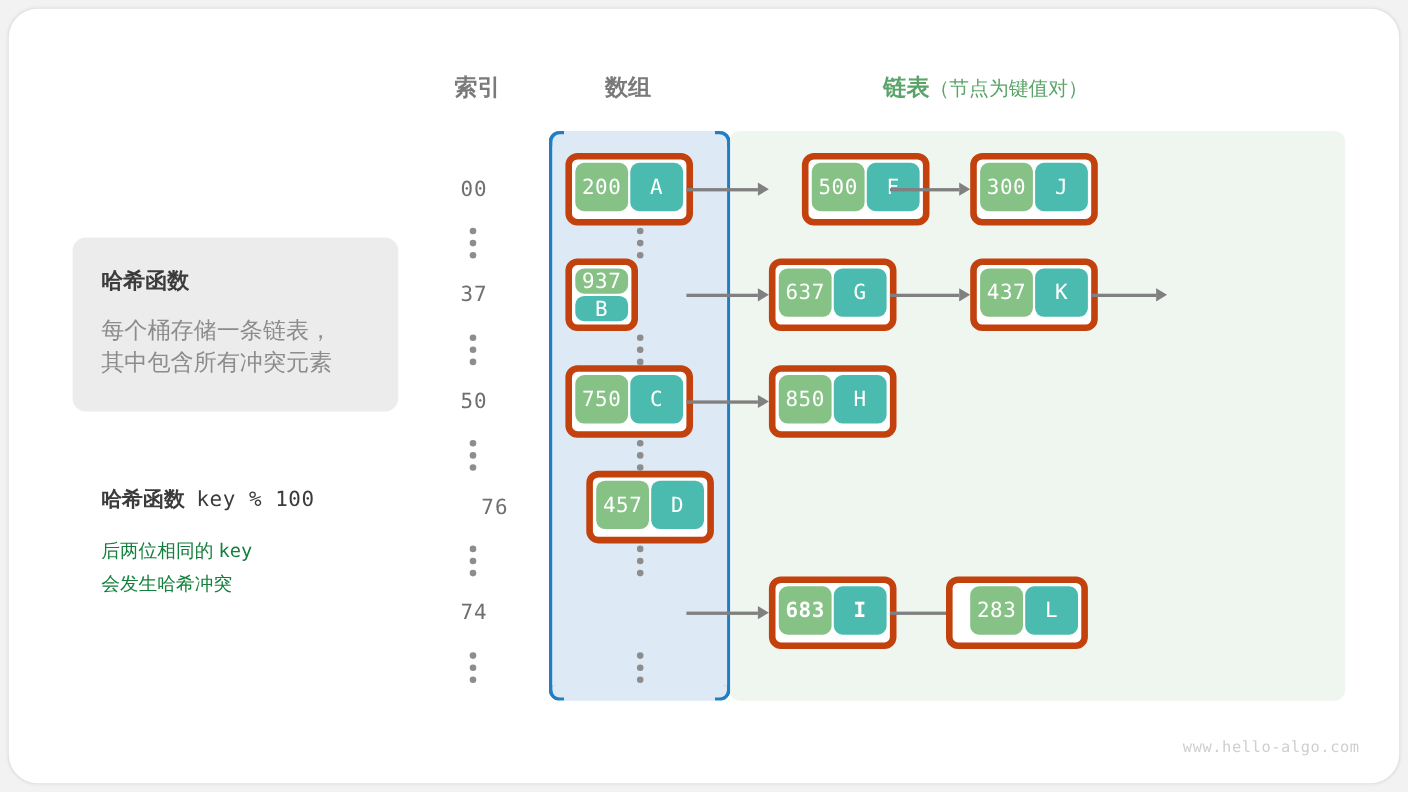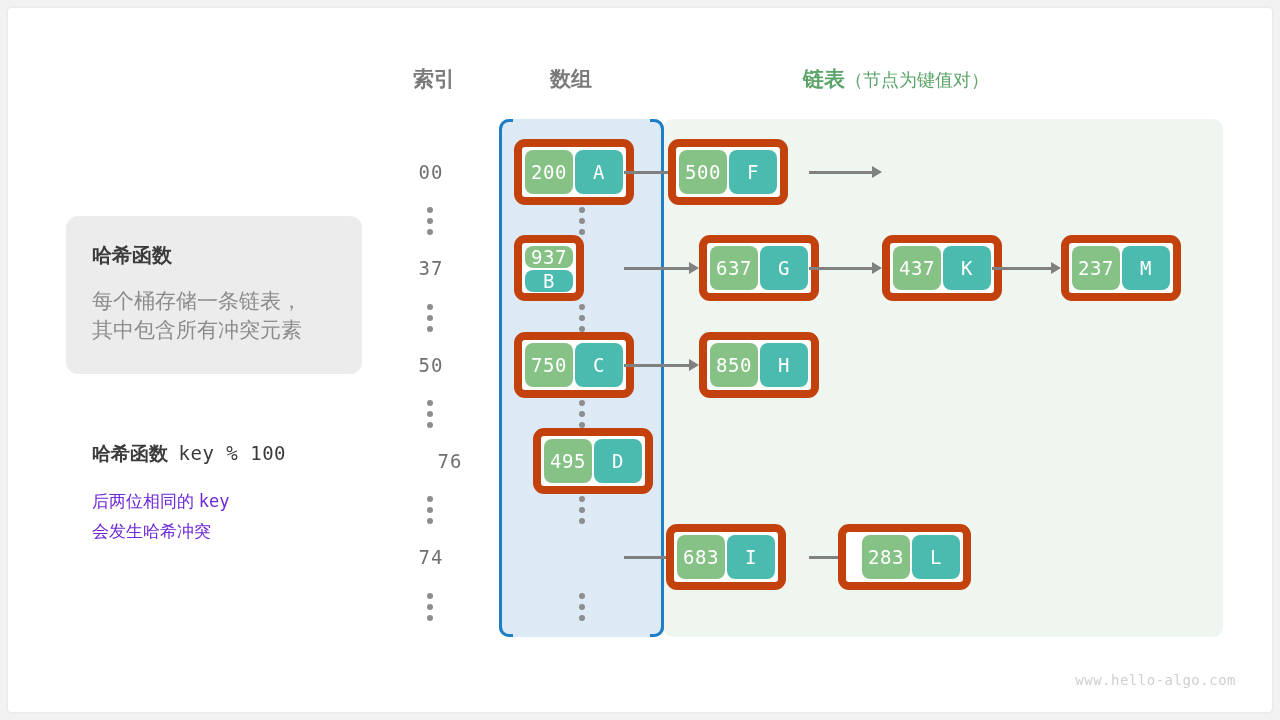--- a/index.html
+++ b/index.html
@@ -19,21 +19,21 @@
     height: 720px;
     background: #f2f2f2;
   }
 
   #card {
     position: absolute;
     left: 8px; top: 8px;
     width: 1264px;
     height: 704px;
     background: #ffffff;
-    border-radius: 4px;
+    border-radius: 26px;
     box-shadow: 0 0 3px rgba(0,0,0,0.10);
     overflow: hidden;
   }
 
   
   .hdr {
     position: absolute;
     font-weight: bold;
     font-size: 21px;
     color: #7a7a7a;
@@ -87,21 +87,21 @@
     font-weight: normal;
     font-size: 19px;
     letter-spacing: 0.5px;
   }
   #fn-body {
     position: absolute;
     left: 84px; top: 478px;
     width: 260px;
     font-size: 17px;
     line-height: 30px;
-    color: #6d28d9;
+    color: #15803d;
   }
   #fn-body .mono {
     font-family: "DejaVu Sans Mono", monospace;
   }
 
   
   #list-region {
     position: absolute;
     left: 655px; top: 111px;
     width: 560px;
@@ -172,21 +172,21 @@
   .dots.idx-dots { left: 419px; }
   .dots.arr-dots { left: 571px; }
 
   
   .node {
     position: absolute;
     top: 50%;
     transform: translateY(-50%);
     height: 66px;
     box-sizing: border-box;
-    border: 8px solid #c2410c;
+    border: 6px solid #c2410c;
     background: #ffffff;
     border-radius: 11px;
     padding: 3px;
     display: flex;
     gap: 2px;
   }
   .cell {
     width: 48px;
     height: 44px;
     border-radius: 8px;
@@ -267,27 +267,31 @@
         <div class="row" style="top: 133px;">
           <div class="idx">00</div>
           <div class="node" style="left: 506px;">
             <div class="cell key">200</div>
             <div class="cell val">A</div>
           </div>
           <div class="arrow" style="left: 616px; width: 75px;">
             <div class="shaft"></div>
             <div class="head"></div>
           </div>
-          <div class="node" style="left: 660px;">
+          <div class="node" style="left: 721px;">
             <div class="cell key">500</div>
             <div class="cell val">F</div>
           </div>
           <div class="arrow" style="left: 801px; width: 73px;">
             <div class="shaft"></div>
             <div class="head"></div>
+          </div>
+          <div class="node" style="left: 874px;">
+            <div class="cell key">300</div>
+            <div class="cell val">J</div>
           </div>
         </div>
         <div class="row" style="top: 229px;">
           <div class="idx">37</div>
           <div class="node" style="left: 506px; flex-direction: column;">
             <div class="cell key">937</div>
             <div class="cell val">B</div>
           </div>
           <div class="arrow" style="left: 616px; width: 75px;">
             <div class="shaft"></div>
@@ -302,62 +306,58 @@
             <div class="head"></div>
           </div>
           <div class="node" style="left: 874px;">
             <div class="cell key">437</div>
             <div class="cell val">K</div>
           </div>
           <div class="arrow" style="left: 984px; width: 69px;">
             <div class="shaft"></div>
             <div class="head"></div>
           </div>
-          <div class="node" style="left: 1053px;">
-            <div class="cell key">237</div>
-            <div class="cell val">M</div>
-          </div>
         </div>
         <div class="row" style="top: 326px;">
           <div class="idx">50</div>
           <div class="node" style="left: 506px;">
             <div class="cell key">750</div>
             <div class="cell val">C</div>
           </div>
           <div class="arrow" style="left: 616px; width: 75px;">
             <div class="shaft"></div>
             <div class="head"></div>
           </div>
           <div class="node" style="left: 691px;">
             <div class="cell key">850</div>
             <div class="cell val">H</div>
           </div>
         </div>
         <div class="row" style="top: 422px; margin-left: 19px;">
           <div class="idx">76</div>
           <div class="node" style="left: 506px;">
-            <div class="cell key">495</div>
+            <div class="cell key">457</div>
             <div class="cell val">D</div>
           </div>
         </div>
         <div class="row" style="top: 518px;">
           <div class="idx">74</div>
           <div class="arrow" style="left: 616px; width: 75px;">
             <div class="shaft"></div>
             <div class="head"></div>
           </div>
-          <div class="node" style="left: 658px;">
+          <div class="node" style="left: 691px; font-weight: bold;">
             <div class="cell key">683</div>
             <div class="cell val">I</div>
           </div>
           <div class="arrow" style="left: 801px; width: 73px;">
             <div class="shaft"></div>
             <div class="head"></div>
           </div>
-          <div class="node" style="left: 830px; padding-left: 16px;">
+          <div class="node" style="left: 852px; padding-left: 16px;">
             <div class="cell key">283</div>
             <div class="cell val">L</div>
           </div>
         </div>
         <div class="ell-row" style="top: 193px;">
           <div class="dots idx-dots">
             <span></span>
             <span></span>
             <span></span>
           </div>

